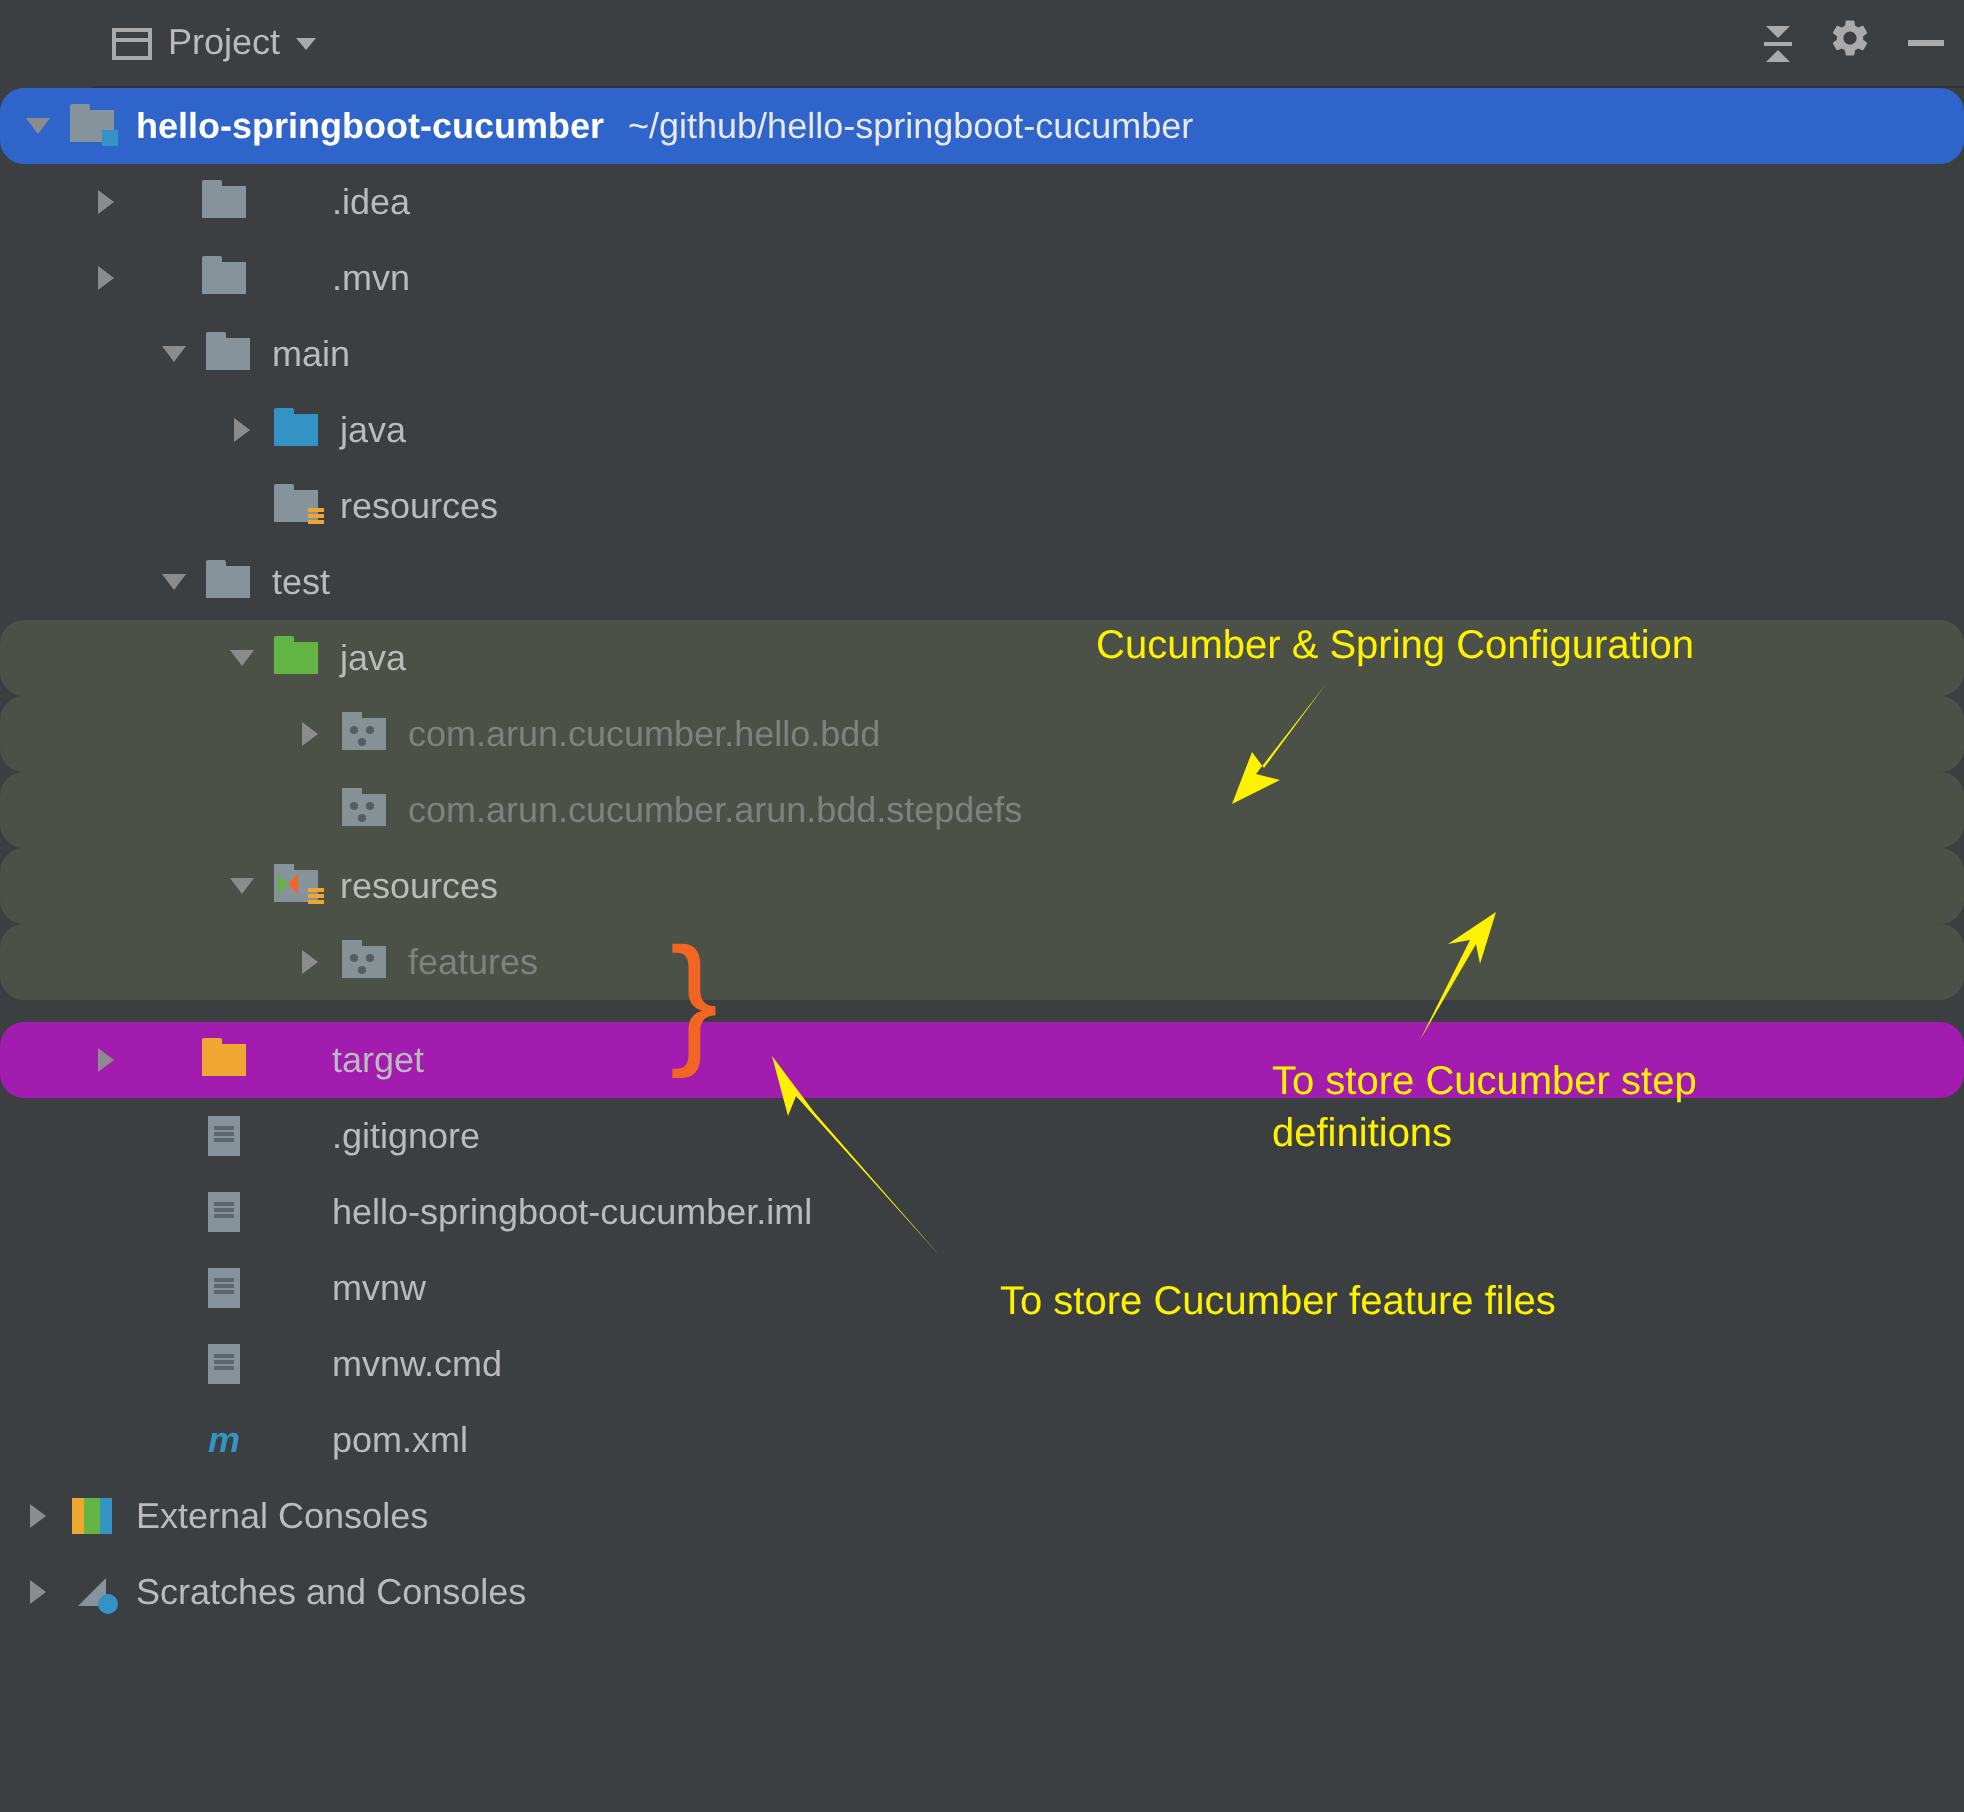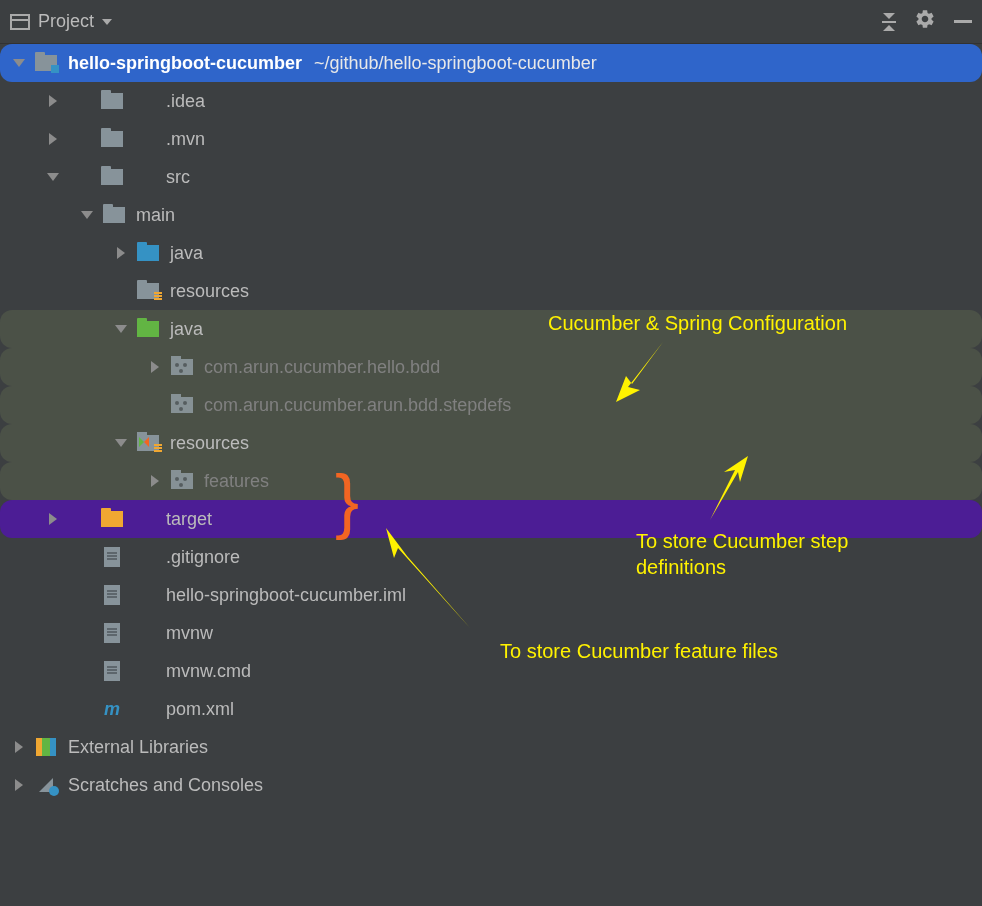--- a/index.html
+++ b/index.html
@@ -14,20 +14,21 @@
     position: relative;
   }
   .toolbar {
     height: 44px;
     background: #3c3f41;
     border-bottom: 1px solid #323232;
     display: flex;
     align-items: center;
     padding: 0 10px;
     gap: 10px;
+    margin-left: 46px;
   }
   .toolbar-left { display: flex; align-items: center; gap: 8px; flex: 1; }
   .toolbar-right { display: flex; align-items: center; gap: 18px; }
   .window-icon {
     width: 20px; height: 16px;
     border: 2px solid #aaa;
     position: relative;
   }
   .window-icon::before {
     content: "";
@@ -63,21 +64,21 @@
   .row {
     display: flex;
     align-items: center;
     height: 38px;
     white-space: nowrap;
     border-radius: 12px;
   }
   .row.selected { background: #2f65ca; color: #fff; }
   .row.selected .path-text { color: #e8e8e8; }
   .row.highlighted { background: #4b5147; }
-  .row.highlighted-brown { background: #4c1d95; }
+  .row.highlighted-brown { background: #a21caf; margin-top: 11px; }
   .arrow {
     width: 18px; display: inline-flex; justify-content: center; align-items: center;
     margin-right: 6px;
   }
   .arrow .tri-right {
     width: 0; height: 0;
     border-top: 6px solid transparent;
     border-bottom: 6px solid transparent;
     border-left: 8px solid #8c8c8c;
   }
@@ -261,29 +262,20 @@
   <div class="row indent-1">
     <span class="arrow">
         <span class="tri-right"></span>
       </span>
     <span class="icon">
         <span class="folder gray"></span>
       </span>
     <span class="label">.mvn</span>
   </div>
 
-  <div class="row indent-1">
-    <span class="arrow">
-        <span class="tri-down"></span>
-      </span>
-    <span class="icon">
-        <span class="folder gray"></span>
-      </span>
-    <span class="label">src</span>
-  </div>
 
   <div class="row indent-2">
     <span class="arrow">
         <span class="tri-down"></span>
       </span>
     <span class="icon">
         <span class="folder gray"></span>
       </span>
     <span class="label">main</span>
   </div>
@@ -301,20 +293,29 @@
   <div class="row indent-3">
     <span class="arrow none">
         <span class="tri-right"></span>
       </span>
     <span class="icon">
         <span class="folder gray resources-badge"></span>
       </span>
     <span class="label">resources</span>
   </div>
 
+  <div class="row indent-2">
+    <span class="arrow">
+        <span class="tri-down"></span>
+      </span>
+    <span class="icon">
+        <span class="folder gray"></span>
+      </span>
+    <span class="label">test</span>
+  </div>
 
   <div class="row highlighted indent-3">
     <span class="arrow">
         <span class="tri-down"></span>
       </span>
     <span class="icon">
         <span class="folder green"></span>
       </span>
     <span class="label">java</span>
   </div>
@@ -412,21 +413,21 @@
     <span class="label">pom.xml</span>
   </div>
 
   <div class="row indent-0">
     <span class="arrow">
         <span class="tri-right"></span>
       </span>
     <span class="icon">
         <span class="libs-icon"></span>
       </span>
-    <span class="label">External Libraries</span>
+    <span class="label">External Consoles</span>
   </div>
 
   <div class="row indent-0">
     <span class="arrow">
         <span class="tri-right"></span>
       </span>
     <span class="icon">
         <span class="scratches-icon"></span>
       </span>
     <span class="label">Scratches and Consoles</span>

